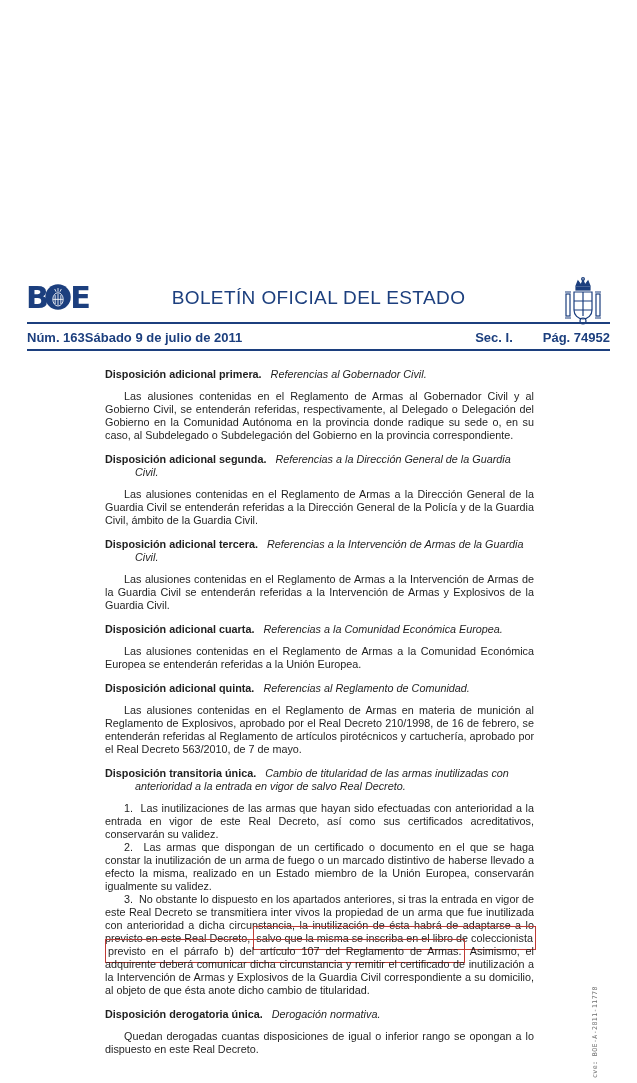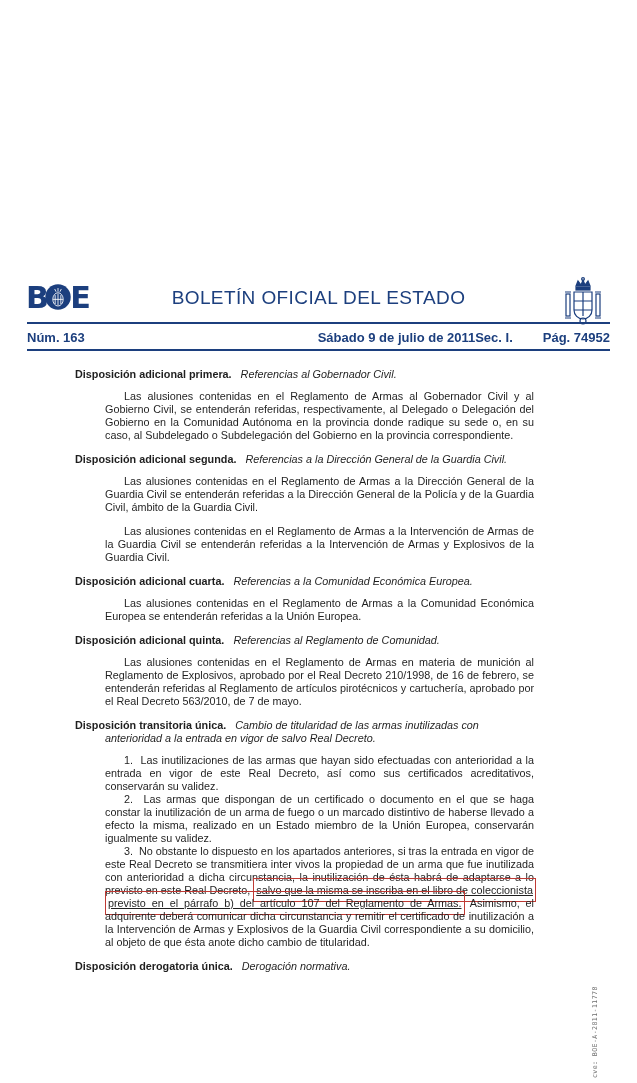--- a/index.html
+++ b/index.html
@@ -40,50 +40,49 @@
   .rule-top{top:322px;}
   .rule-bottom{top:349px;}
   .meta-bar{
     position:absolute;left:27px;right:27px;top:327px;
     height:20px;
     display:flex;align-items:center;
     font-size:13px;font-weight:bold;
     color:var(--boe-blue);
   }
   .meta-left{flex:0 0 auto;}
-  .meta-center{flex:1 1 auto;text-align:right;}
+  .meta-center{flex:1 1 auto;text-align:left;}
   .meta-right{flex:0 0 auto;display:flex;gap:30px;}
   
   .doc-body{
     position:absolute;
     left:105px;top:368px;
     width:429px;
     font-size:10.8px;
     line-height:13px;
   }
   .section{margin-top:11px;}
   .section:first-child{margin-top:0;}
   .section-heading{
-    text-indent:-30px;
+    margin-left:30px;text-indent:-30px;
     margin-bottom:9px;
     line-height:13px;
   }
   .heading-bold{font-weight:bold;margin-right:9px;}
   .heading-italic{font-style:italic;}
   .para{
     text-align:justify;
     text-indent:19px;
     line-height:13px;
   }
   .hl{
     border:1.6px solid var(--highlight-red);
     padding:5px 2px;
     -webkit-box-decoration-break:clone;
     box-decoration-break:clone;
-    text-decoration:underline;
   }
   
   .cve{
     position:absolute;
     left:591px;top:1078px;
     transform:rotate(-90deg);
     transform-origin:0 0;
     white-space:nowrap;
     font-family:"DejaVu Sans Mono", monospace;
     font-size:6.6px;
@@ -149,20 +148,23 @@
   <div class="section">
     <p class="section-heading">
       <span class="heading-bold">Disposición adicional segunda.</span><span class="heading-italic">Referencias a la Dirección General de la Guardia Civil.</span>
     </p>
     <div>
           <p class="para"><span>Las alusiones contenidas en el Reglamento de Armas a la Dirección General de la Guardia Civil se entenderán referidas a la Dirección General de la Policía y de la Guardia Civil, ámbito de la Guardia Civil.</span></p>
         </div>
   </div>
 
   <div class="section">
+    <p class="section-heading">
+      <span class="heading-bold">Disposición adicional tercera.</span><span class="heading-italic">Referencias a la Intervención de Armas de la Guardia Civil.</span>
+    </p>
     <div>
           <p class="para"><span>Las alusiones contenidas en el Reglamento de Armas a la Intervención de Armas de la Guardia Civil se entenderán referidas a la Intervención de Armas y Explosivos de la Guardia Civil.</span></p>
         </div>
   </div>
 
   <div class="section">
     <p class="section-heading">
       <span class="heading-bold">Disposición adicional cuarta.</span><span class="heading-italic">Referencias a la Comunidad Económica Europea.</span>
     </p>
     <div>
@@ -187,18 +189,21 @@
           <p class="para"><span>1.&nbsp; Las inutilizaciones de las armas que hayan sido efectuadas con anterioridad a la entrada en vigor de este Real Decreto, así como sus certificados acreditativos, conservarán su validez.</span></p>
           <p class="para"><span>2.&nbsp; Las armas que dispongan de un certificado o documento en el que se haga constar la inutilización de un arma de fuego o un marcado distintivo de haberse llevado a efecto la misma, realizado en un Estado miembro de la Unión Europea, conservarán igualmente su validez.</span></p>
           <p class="para"><span>3.&nbsp; No obstante lo dispuesto en los apartados anteriores, si tras la entrada en vigor de este Real Decreto se transmitiera inter vivos la propiedad de un arma que fue inutilizada con anterioridad a dicha circunstancia, la inutilización de ésta habrá de adaptarse a lo previsto en este Real Decreto, </span><span class="hl">salvo que la misma se inscriba en el libro de coleccionista previsto en el párrafo b) del artículo 107 del Reglamento de Armas.</span><span> Asimismo, el adquirente deberá comunicar dicha circunstancia y remitir el certificado de inutilización a la Intervención de Armas y Explosivos de la Guardia Civil correspondiente a su domicilio, al objeto de que ésta anote dicho cambio de titularidad.</span></p>
         </div>
   </div>
 
   <div class="section">
     <p class="section-heading">
       <span class="heading-bold">Disposición derogatoria única.</span><span class="heading-italic">Derogación normativa.</span>
     </p>
+    <div>
+          <p class="para"><span>Quedan derogadas cuantas disposiciones de igual o inferior rango se opongan a lo dispuesto en este Real Decreto.</span></p>
+        </div>
   </div>
 </div>
 
   <div class="cve">cve: BOE-A-2011-11778</div>
 
 </div>
 
 </body></html>

